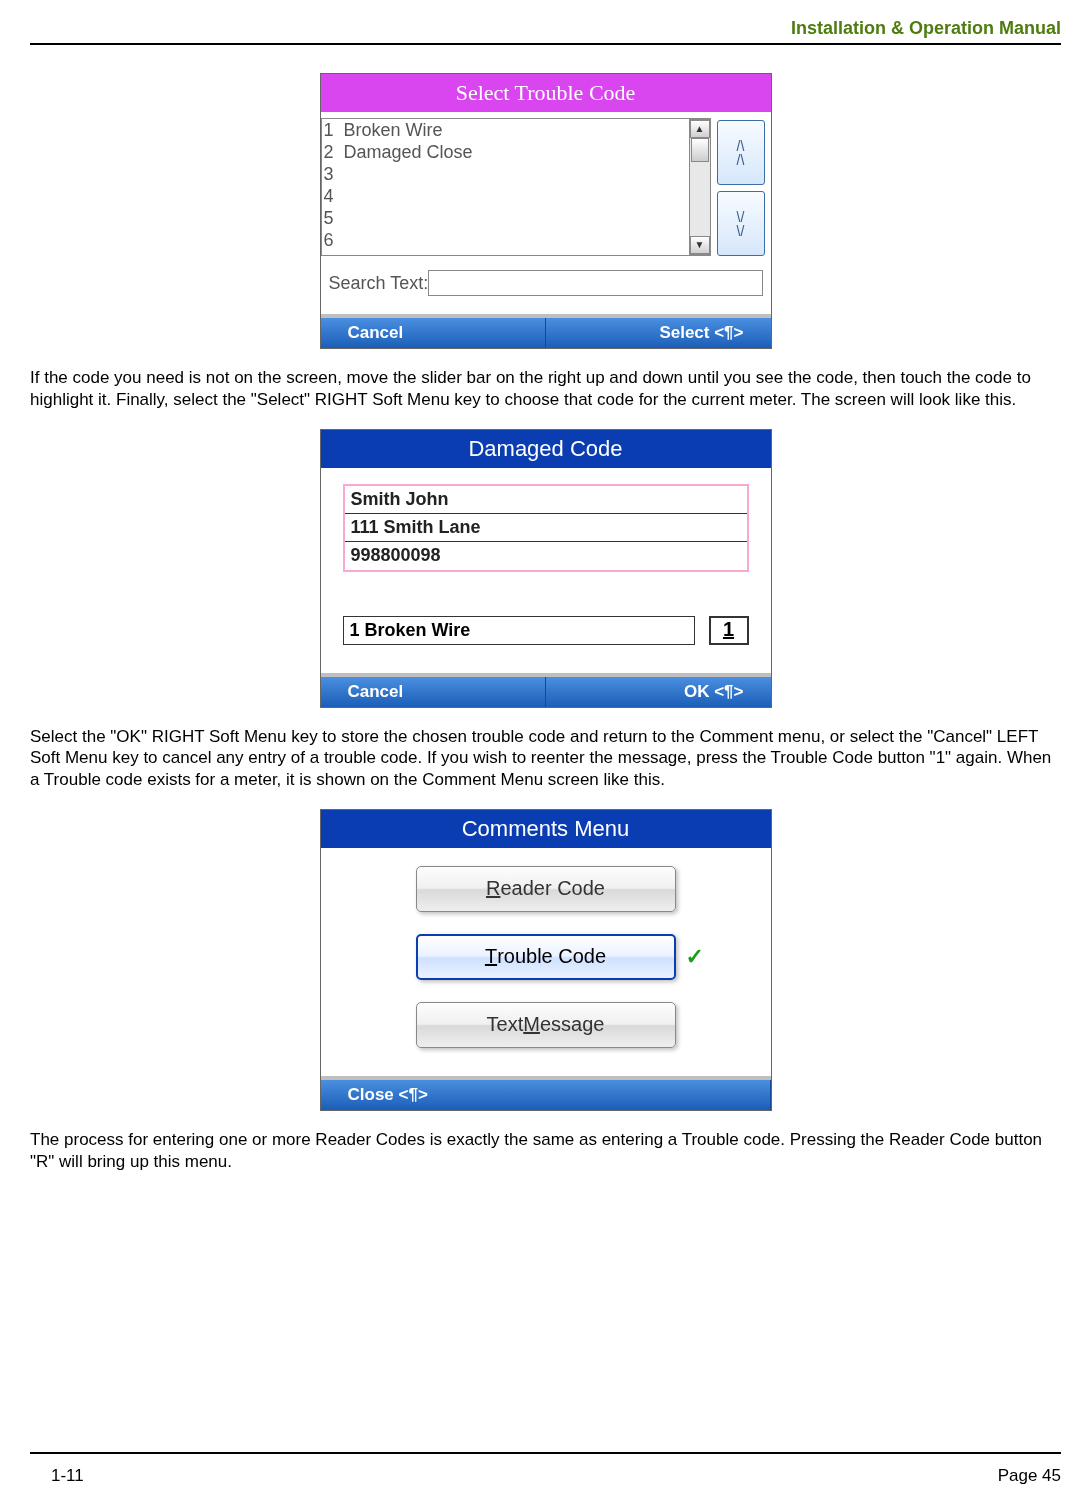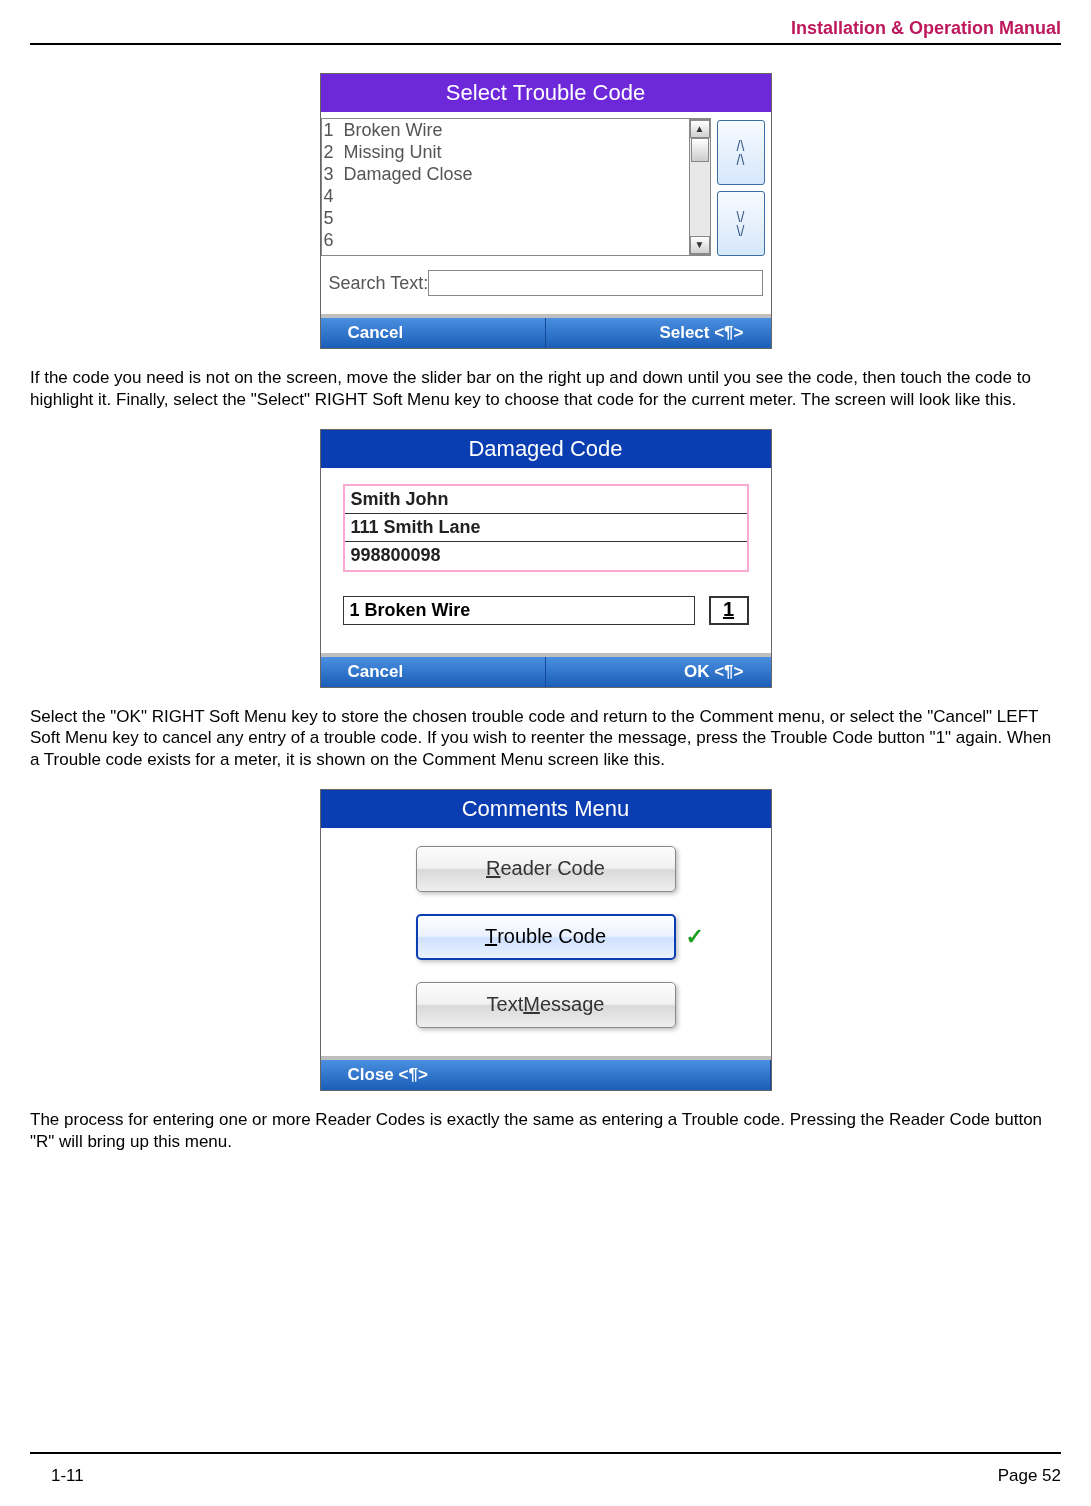--- a/index.html
+++ b/index.html
@@ -7,21 +7,21 @@
       font-family: "Myriad Pro", "Segoe UI", Arial, sans-serif;
       background: #fff;
       color: #000;
       width: 1091px;
       height: 1506px;
       position: relative;
       padding: 18px 30px 0 30px;
     }
     .top-header {
       text-align: right;
-      color: #be185d;
+      color: #4d7c0f;
       font-weight: bold;
       font-size: 18px;
       padding-bottom: 4px;
     }
     .top-rule { height: 2px; background: #000; margin-bottom: 28px; }
     .bottom-rule { position: absolute; left: 30px; right: 30px; bottom: 52px; height: 2px; background: #000; }
     .footer { position: absolute; left: 44px; right: 30px; bottom: 20px; display: flex; justify-content: space-between; font-size: 17px; margin-left: 7px; }
     .body-text {
       font-size: 17px;
       line-height: 1.28;
@@ -37,21 +37,21 @@
       background: #fff;
       font-family: Tahoma, Verdana, sans-serif;
     }
     .titlebar {
       color: #fff;
       text-align: center;
       font-size: 22px;
       padding: 6px 0;
       font-weight: normal;
     }
-    .titlebar.green { background: #6d28d9; }
+    .titlebar.green { background: #d946ef; font-family: Liberation Serif, serif; }
     .titlebar.blue  { background: #0b3db2; }
 
     
     .s1-body { display: flex; padding: 6px 6px 0 0; }
     .list-box {
       flex: 1;
       border: 1px solid #888;
       border-right: none;
       height: 138px;
       font-size: 18px;
@@ -92,21 +92,21 @@
     .footbar .half { flex:1; padding:5px 27px; background: linear-gradient(#4a8fe0,#1b5eb8); }
     .footbar .half.left  { text-align:left;  border-right:1px solid #14499a; }
     .footbar .half.right { text-align:right; }
     .gray-strip { height:4px; background:#bfbfbf; }
 
     
     .s2-body { padding: 16px 22px 28px 22px; }
     .info-box { border:2px solid #f9a8d4; }
     .info-row { border-bottom:1px solid #333; padding:3px 6px; font-size:18px; font-weight:bold; color:#222; height:28px; }
     .info-row:last-child { border-bottom:none; }
-    .tc-row { display:flex; gap:14px; margin-top:24px; }
+    .tc-row { display:flex; gap:14px; margin-top:44px; }
     .tc-text { flex:1; border:1px solid #333; padding:3px 6px; font-size:18px; font-weight:bold; }
     .tc-num  { width:40px; border:2px solid #333; text-align:center; font-size:20px; font-weight:bold; text-decoration:underline; }
 
     
     .s3-body { padding: 18px 30px 28px 30px; display:flex; flex-direction:column; gap:22px; align-items:center; }
     .menu-row { display:flex; align-items:center; gap:10px; width:100%; justify-content:center; }
     .menu-btn {
       width: 260px; height: 46px;
       border:1px solid #888; border-radius:5px;
       background: linear-gradient(#fdfdfd 0%,#f0f0f0 48%,#d9d9d9 52%,#efefef 100%);
@@ -138,21 +138,20 @@
       <div class="list-col-num">
         <span class="list-row">1</span>
         <span class="list-row">2</span>
         <span class="list-row">3</span>
         <span class="list-row">4</span>
         <span class="list-row">5</span>
         <span class="list-row">6</span>
       </div>
       <div class="list-col-txt">
         <span class="list-row">Broken Wire</span>
-        <span class="list-row">Missing Unit</span>
         <span class="list-row">Damaged Close</span>
         <span class="list-row"></span>
         <span class="list-row"></span>
         <span class="list-row"></span>
       </div>
       <div class="scrollbar">
         <div class="sb-btn">▲</div>
         <div class="sb-track">
             <div class="sb-thumb"></div>
           </div>
@@ -234,14 +233,14 @@
   <div class="footbar single">
     <div class="half left">Close &lt;¶&gt;</div>
   </div>
 </div>
 
 <p class="body-text">The process for entering one or more Reader Codes is exactly the same as entering a Trouble code.  Pressing the Reader Code button "R" will bring up this menu.</p>
 
 <div class="bottom-rule"></div>
 <div class="footer">
   <span>1-11</span>
-  <span>Page 52</span>
+  <span>Page 45</span>
 </div>
 
 </body></html>

